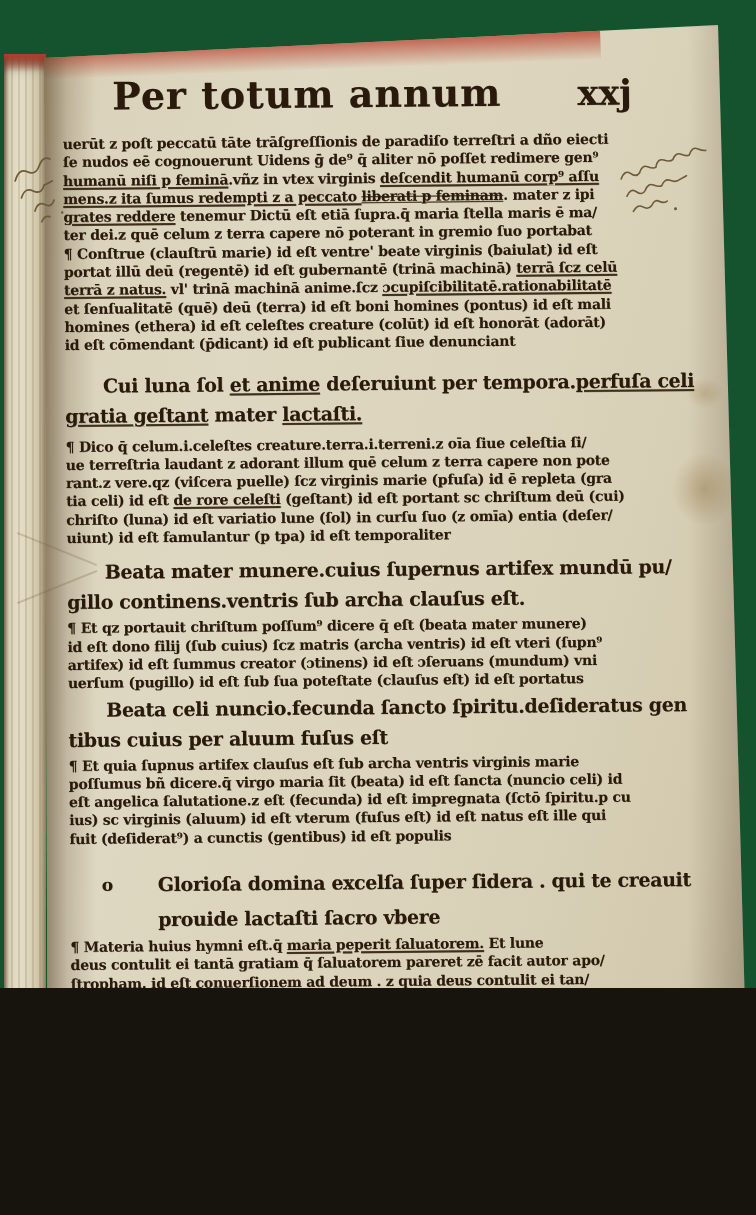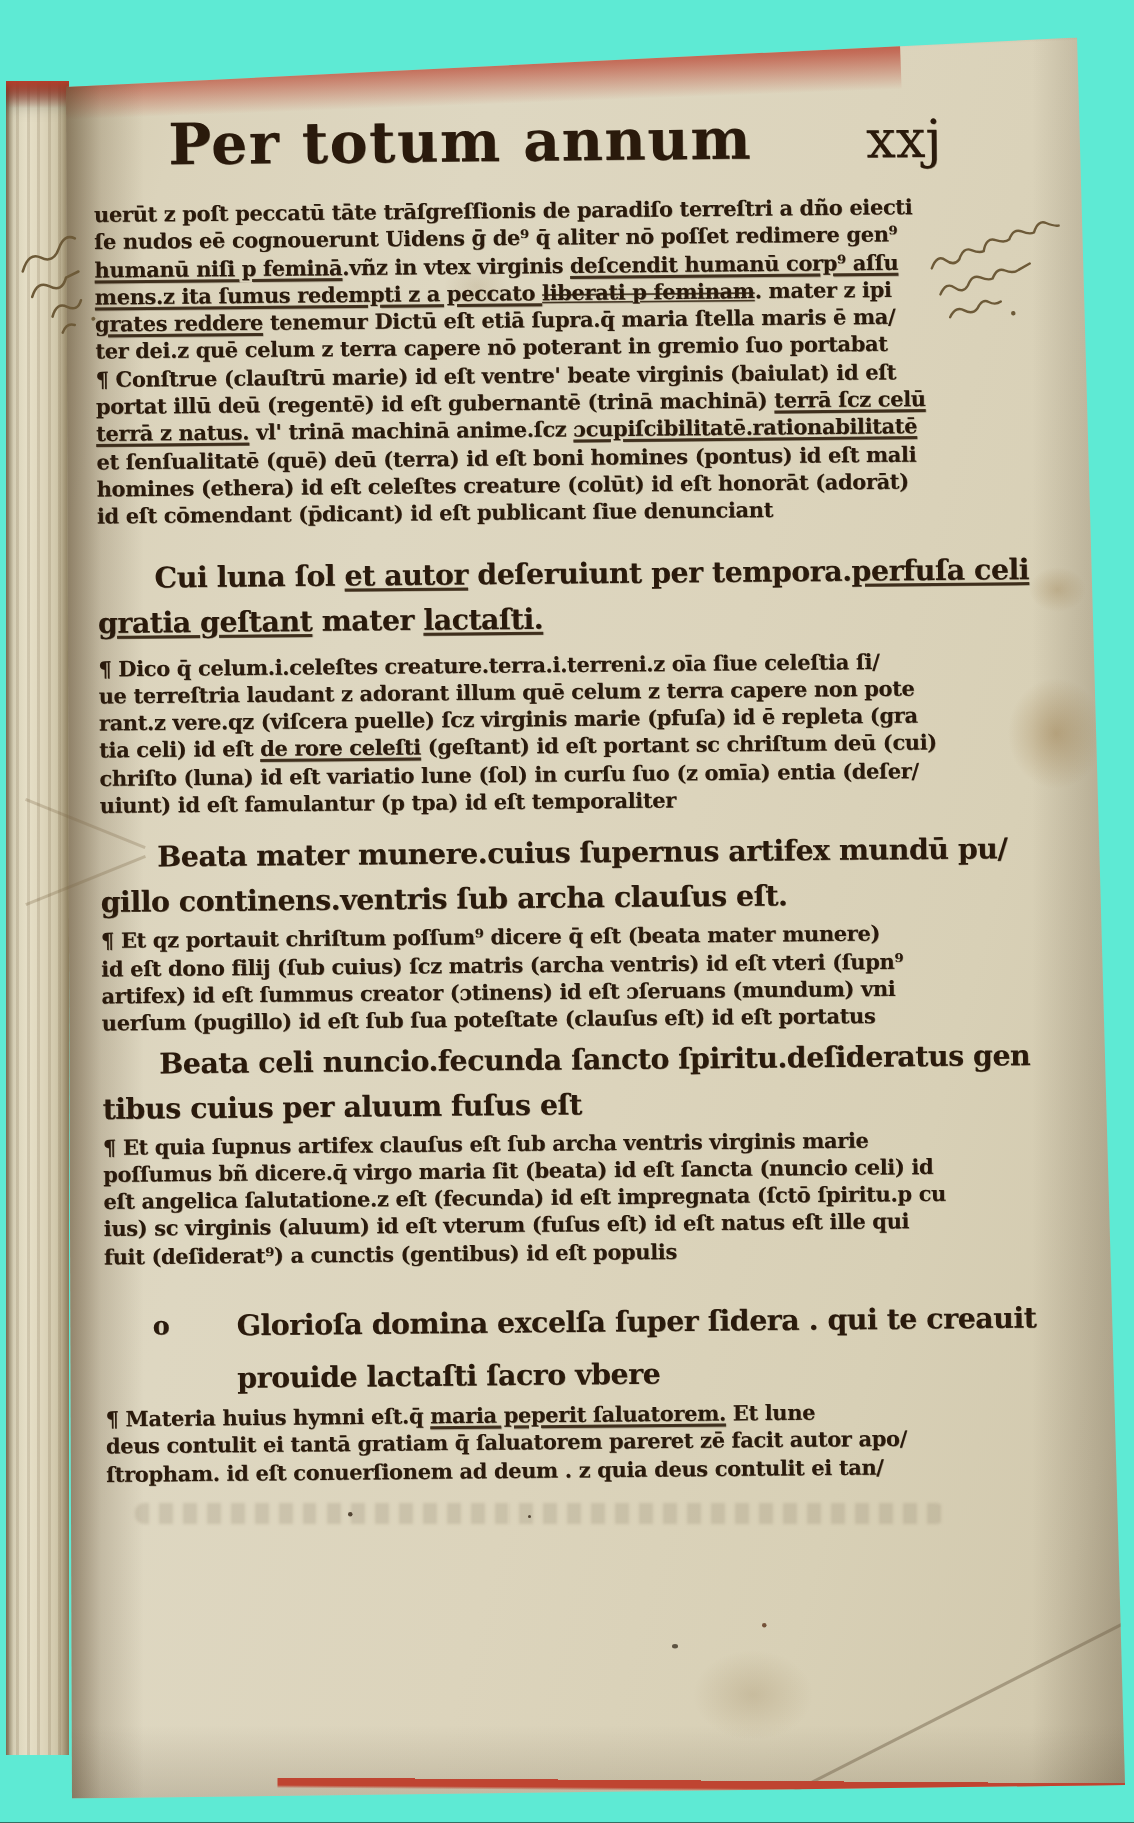--- a/index.html
+++ b/index.html
@@ -1,17 +1,17 @@
 <!DOCTYPE html>
 <html><head>
 <meta charset="utf-8">
 <style>
   html,body{margin:0;padding:0;background:#17130d;}
-  #scan{position:relative;width:756px;height:1215px;overflow:hidden;
-        background:#5eead4;font-family:"DejaVu Serif","DejaVu Sans",serif;}
+  #scan{position:relative;width:756px;height:988px;overflow:hidden;
+        background:#14532d;font-family:"DejaVu Serif","DejaVu Sans",serif;}
 
   
   #fore-edge{position:absolute;left:4px;top:54px;width:42px;height:1116px;z-index:1;
     background:
       repeating-linear-gradient(90deg, rgba(120,100,70,.20) 0 2px, rgba(0,0,0,0) 2px 7px),
       linear-gradient(90deg,#8a7b5c 0,#d9d2b8 12%,#e6dfc7 34%,#ded6bc 58%,#cfc6a9 82%,#968663 100%);
     box-shadow:0 18px 14px -8px rgba(0,0,0,.7) inset;}
   #fore-edge-red{position:absolute;left:4px;top:54px;width:42px;height:18px;z-index:2;
     background:linear-gradient(to bottom, rgba(186,62,42,.95), rgba(186,62,42,0));}
 
@@ -52,21 +52,21 @@
   .show-through{position:absolute;left:90px;top:1002px;width:540px;height:14px;
     background:repeating-linear-gradient(90deg, rgba(110,95,70,.16) 0 9px, rgba(110,95,70,0) 9px 16px);
     filter:blur(1px);border-radius:6px;}
 
   
   #text-flow{position:absolute;left:62px;top:74px;width:588px;color:#2a1a0c;
     transform:rotate(-0.55deg);transform-origin:0 0;
     text-shadow:.3px .3px 0 rgba(42,26,12,.45);}
   #header-row{display:flex;align-items:baseline;padding-left:50px;height:52px;}
   #running-title{font-size:38px;font-weight:bold;letter-spacing:1px;}
-  #folio-number{font-size:35px;font-weight:normal;margin-left:76px;}
+  #folio-number{font-size:35px;font-weight:bold;margin-left:76px;}
   .block{position:relative;}
   .line{white-space:nowrap;}
   .paragraph .line{font-size:14px;font-weight:bold;line-height:18.3px;letter-spacing:-.25px;}
   .verse .line{font-size:19px;font-weight:bold;line-height:30px;letter-spacing:-.35px;}
   .verse .line.indent{padding-left:38px;}
   .verse.guided .line{padding-left:88px;line-height:35px;}
   .guide{position:absolute;left:32px;top:7px;font-size:17px;font-weight:bold;}
   .u{text-decoration:underline;text-decoration-thickness:1.6px;text-underline-offset:2px;text-decoration-color:rgba(48,32,14,.85);}
   .s{text-decoration:underline line-through;text-decoration-thickness:1.4px;text-decoration-color:rgba(48,32,14,.8);}
   #text-flow .block:nth-child(2){margin-top:9px}
@@ -124,21 +124,21 @@
           <div class="line"><span class="u">grates reddere</span><span> tenemur Dictū eſt etiā ſupra.q̄ maria ſtella maris ē ma/</span></div>
           <div class="line"><span>ter dei.z quē celum z terra capere nō poterant in gremio ſuo portabat</span></div>
           <div class="line"><span>¶ Conſtrue (clauſtrū marie) id eſt ventre' beate virginis (baiulat) id eſt</span></div>
           <div class="line"><span>portat illū deū (regentē) id eſt gubernantē (trinā machinā) </span><span class="u">terrā ſcz celū</span></div>
           <div class="line"><span class="u">terrā z natus.</span><span> vl' trinā machinā anime.ſcz </span><span class="u">ɔcupiſcibilitatē.rationabilitatē</span></div>
           <div class="line"><span>et ſenſualitatē (quē) deū (terra) id eſt boni homines (pontus) id eſt mali</span></div>
           <div class="line"><span>homines (ethera) id eſt celeſtes creature (colūt) id eſt honorāt (adorāt)</span></div>
           <div class="line"><span>id eſt cōmendant (p̄dicant) id eſt publicant ſiue denunciant</span></div>
         </div>
         <div class="block verse">
-          <div class="line indent"><span>Cui luna ſol </span><span class="u">et autor</span><span> deſeruiunt per tempora.</span><span class="u">perfuſa celi</span></div>
+          <div class="line indent"><span>Cui luna ſol </span><span class="u">et anime</span><span> deſeruiunt per tempora.</span><span class="u">perfuſa celi</span></div>
           <div class="line"><span class="u">gratia geſtant</span><span> mater </span><span class="u">lactaſti.</span></div>
         </div>
         <div class="block paragraph">
           <div class="line"><span>¶ Dico q̄ celum.i.celeſtes creature.terra.i.terreni.z oīa ſiue celeſtia ſi/</span></div>
           <div class="line"><span>ue terreſtria laudant z adorant illum quē celum z terra capere non pote</span></div>
           <div class="line"><span>rant.z vere.qz (viſcera puelle) ſcz virginis marie (pfuſa) id ē repleta (gra</span></div>
           <div class="line"><span>tia celi) id eſt </span><span class="u">de rore celeſti</span><span> (geſtant) id eſt portant sc chriſtum deū (cui)</span></div>
           <div class="line"><span>chriſto (luna) id eſt variatio lune (ſol) in curſu ſuo (z omīa) entia (deſer/</span></div>
           <div class="line"><span>uiunt) id eſt famulantur (p tpa) id eſt temporaliter</span></div>
         </div>

